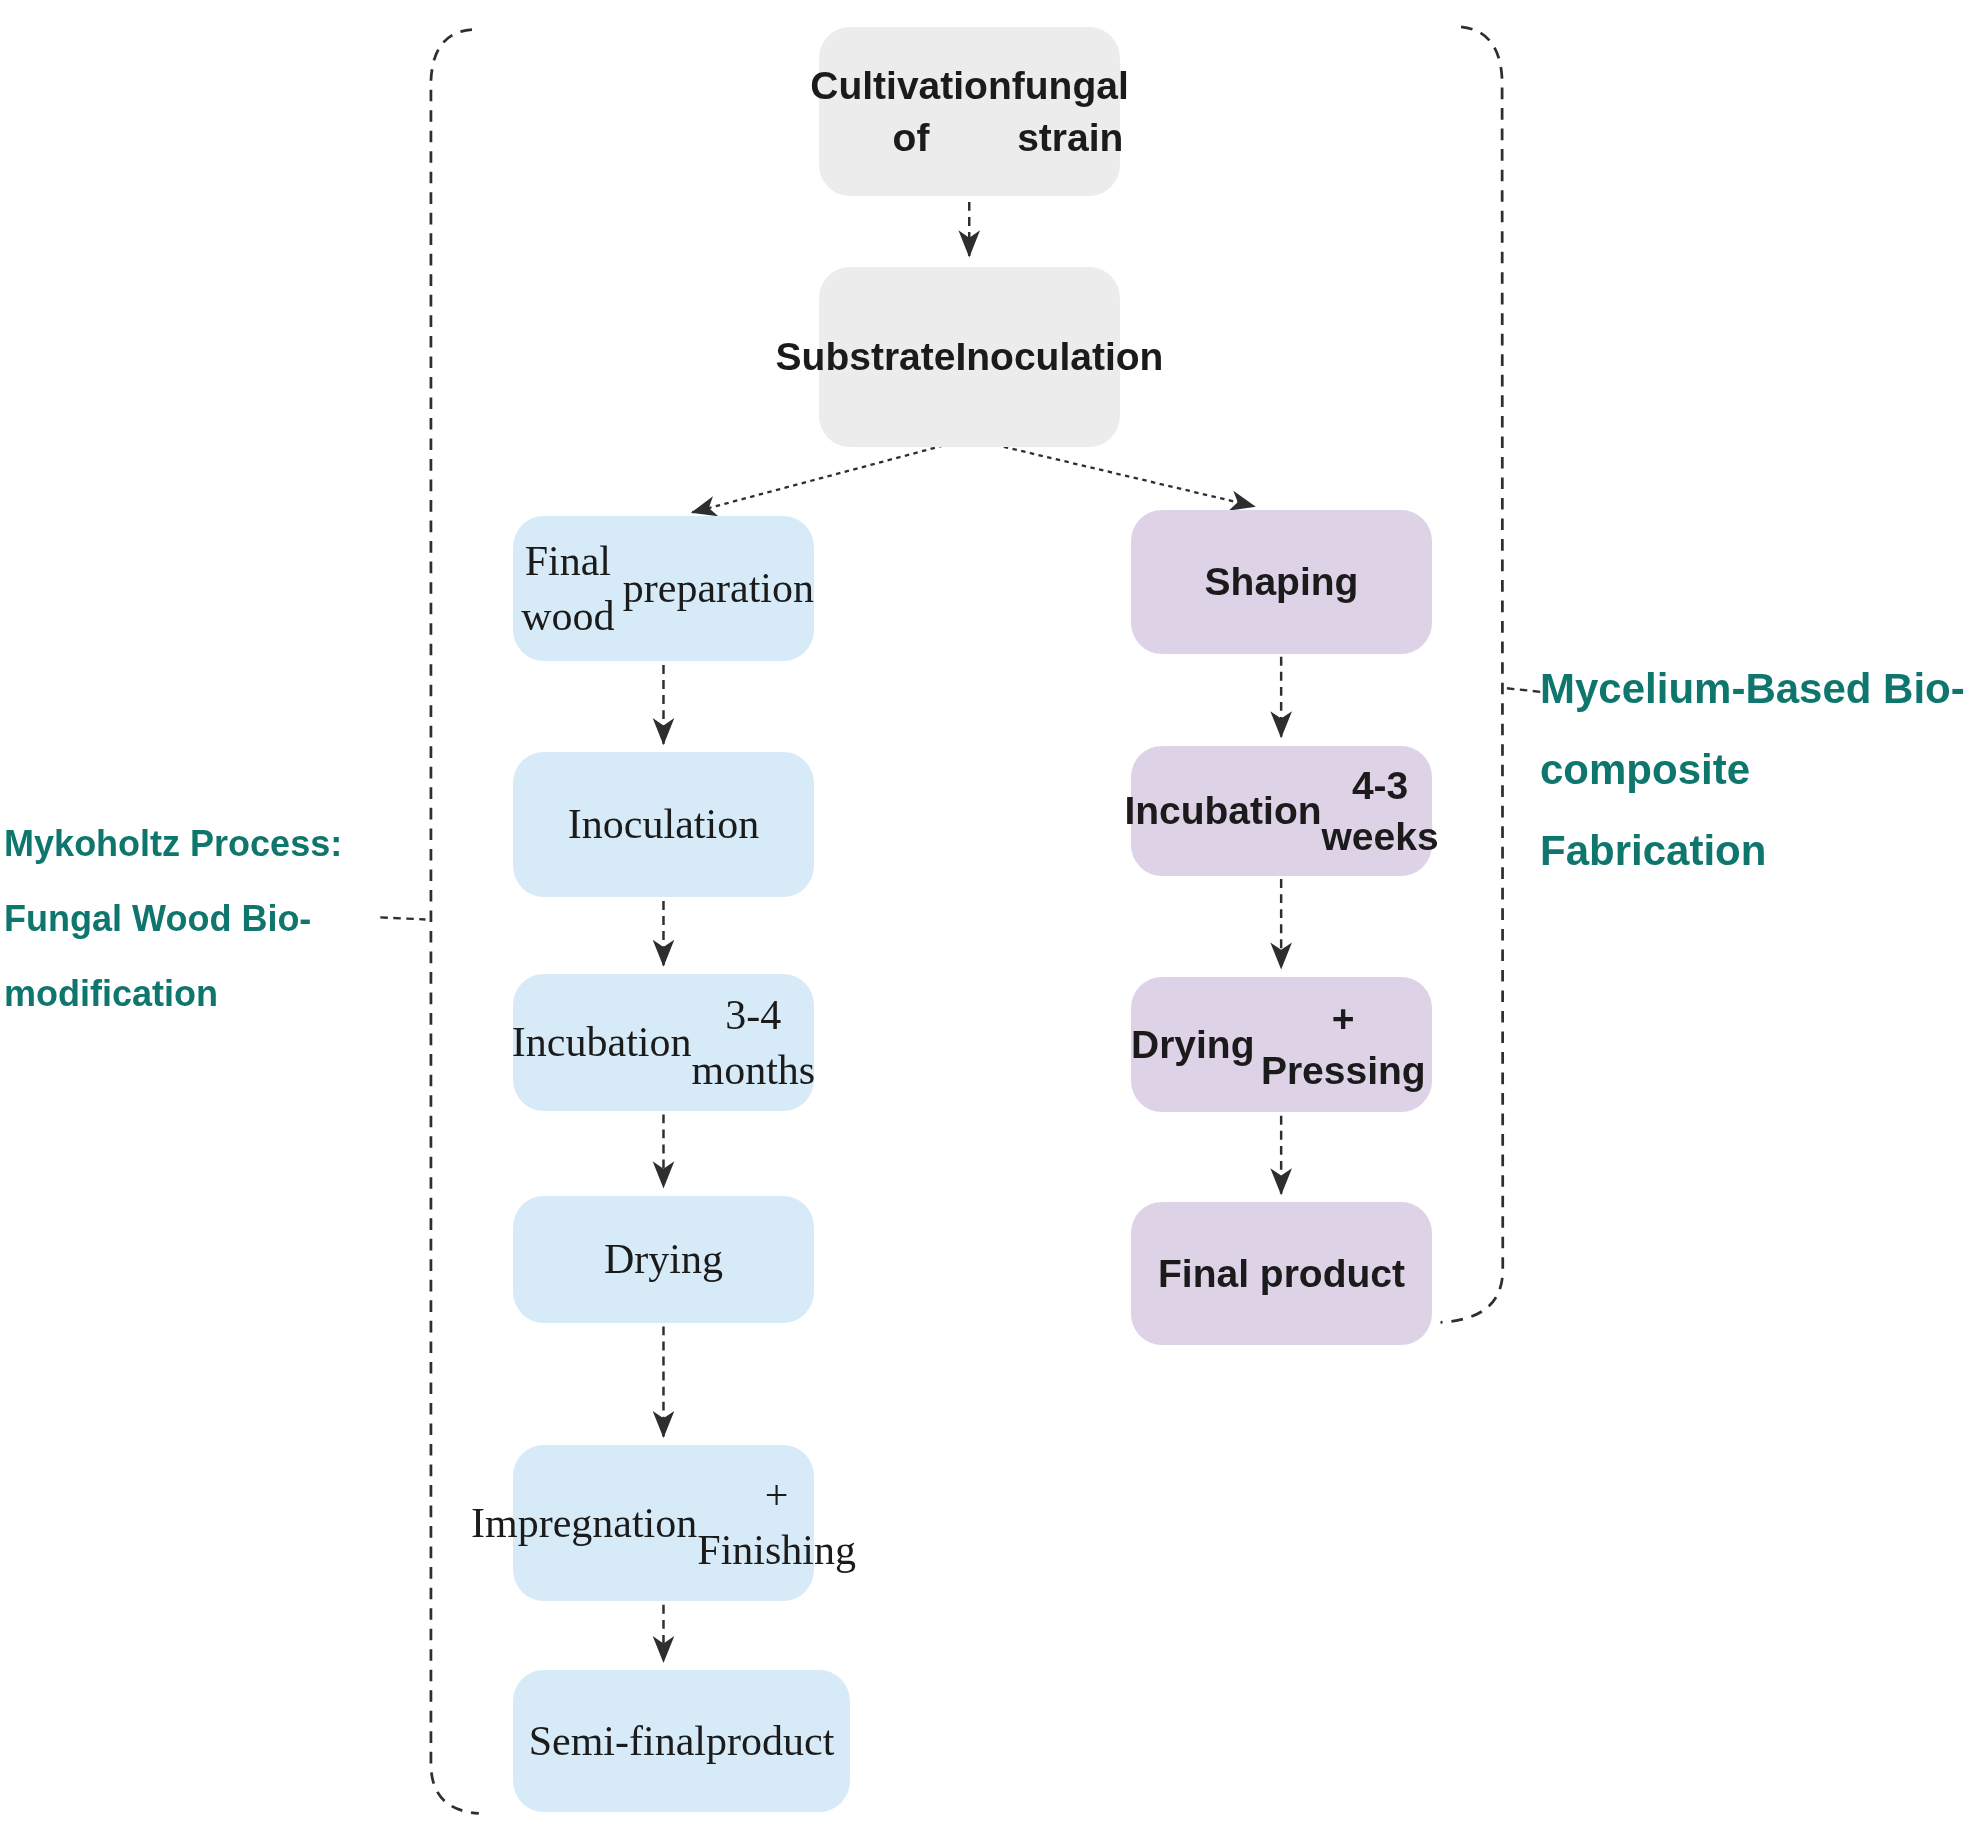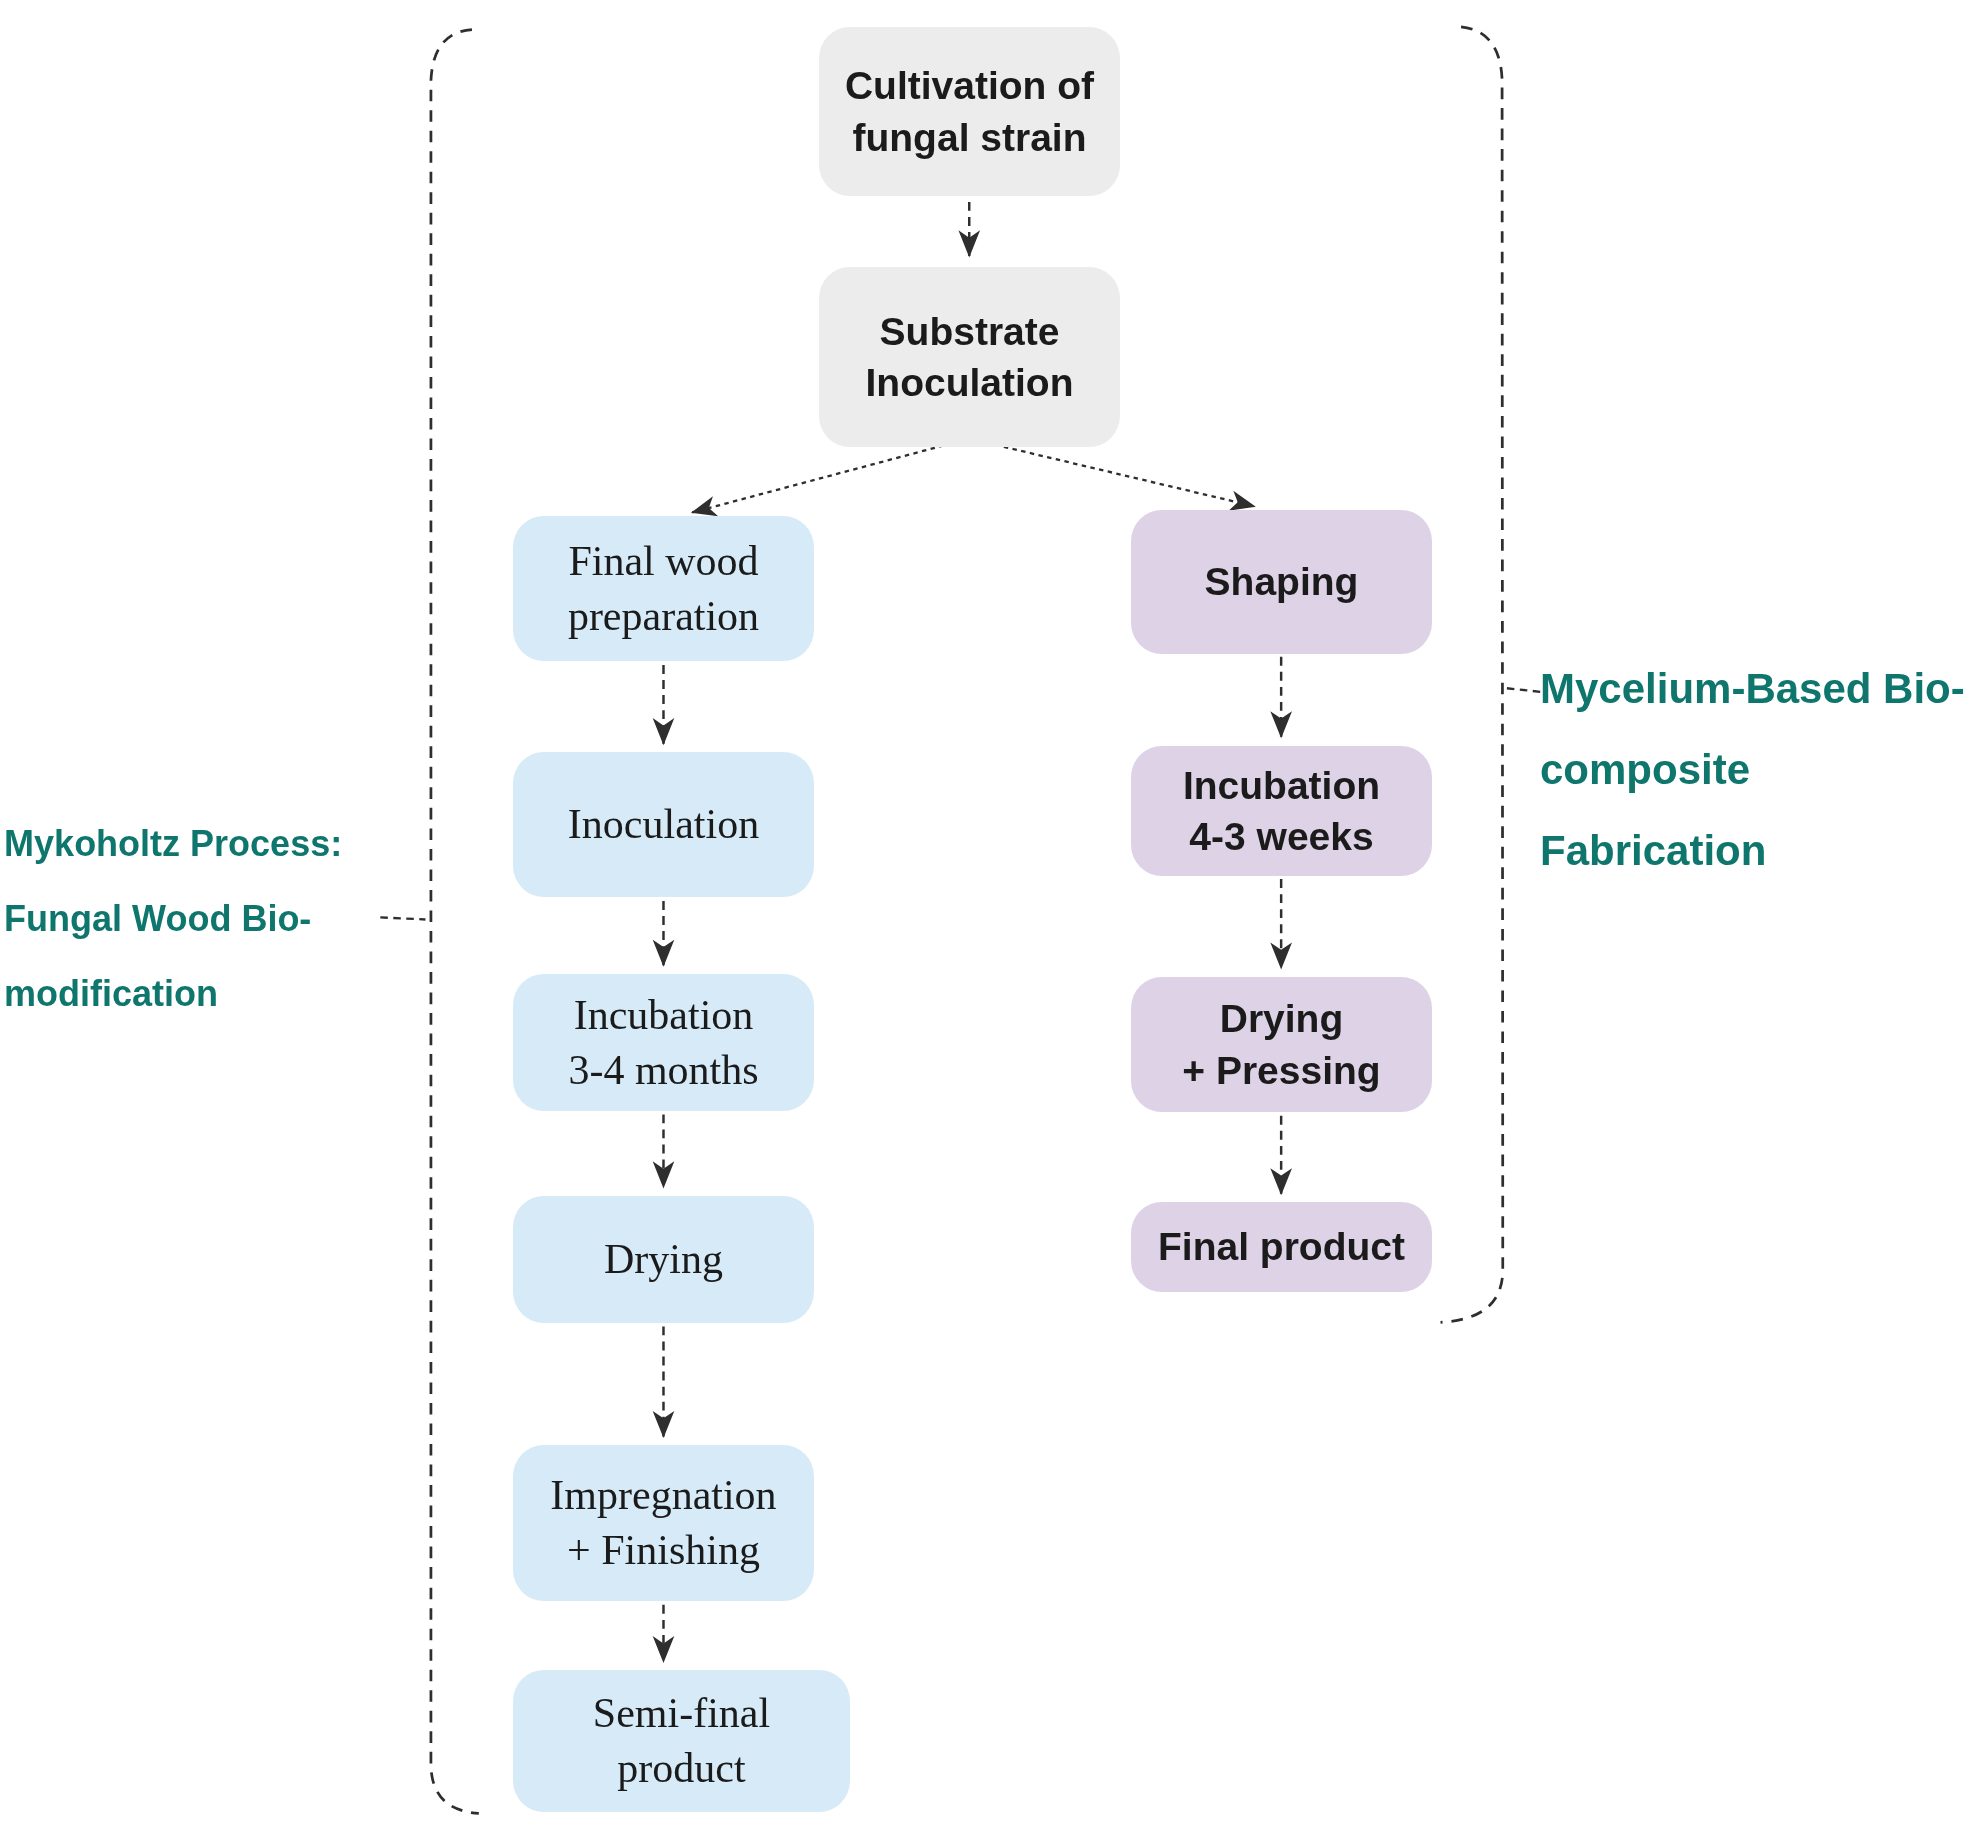--- a/index.html
+++ b/index.html
@@ -9,39 +9,39 @@
     background:var(--background,#fff);
   }
   .wires{position:absolute;left:0;top:0;width:1985px;height:1841px;}
   .wire{fill:none;stroke:var(--line,#2e2e2e);}
   .w-arrow{stroke-width:3.6;stroke-dasharray:13 9;}
   .w-split{stroke-width:3.4;stroke-dasharray:6.5 6.5;}
   .w-bracket{stroke-width:4;stroke-dasharray:17 13;}
   .w-tick{stroke-width:3.4;stroke-dasharray:11 8;}
 
   .node{
-    position:absolute;display:flex;flex-direction:column;align-items:center;justify-content:center;
+    position:absolute;display:flex;flex-direction:row;align-items:center;justify-content:center;
     text-align:center;border-radius:31px;color:var(--text,#1b1b1b);
   }
   .gray{background:var(--gray-box,#ececec);font-family:"Liberation Sans",sans-serif;font-size:39px;font-weight:600;line-height:1.32;}
   .blue{background:var(--blue-box,#d6ebf7);font-family:"Liberation Serif",serif;font-size:42px;font-weight:400;line-height:1.30;}
   .purple{background:var(--purple-box,#ded2e7);font-family:"Liberation Sans",sans-serif;font-size:39px;font-weight:600;line-height:1.32;}
 
   #n-cultivation{left:819px;top:27px;width:301px;height:169px;}
   #n-substrate{left:819px;top:267px;width:301px;height:180px;text-align:right;}
   #n-solidwood{left:513px;top:516px;width:301px;height:145px;}
   #n-inoculation{left:513px;top:752px;width:301px;height:145px;}
   #n-incubation34{left:513px;top:974px;width:301px;height:137px;}
   #n-drying{left:513px;top:1196px;width:301px;height:127px;}
   #n-impregnation{left:513px;top:1445px;width:301px;height:156px;font-family:Liberation Serif, serif;}
   #n-semifinal{left:513px;top:1670px;width:337px;height:142px;}
   #n-shaping{left:1131px;top:510px;width:301px;height:144px;}
   #n-incubation13{left:1131px;top:746px;width:301px;height:130px;}
   #n-dryingpressing{left:1131px;top:977px;width:301px;height:135px;}
-  #n-finalproduct{left:1131px;top:1202px;width:301px;height:90px;}
+  #n-finalproduct{left:1131px;top:1202px;width:301px;height:143px;}
 
   .side-label{
     position:absolute;font-family:"Liberation Sans",sans-serif;font-weight:600;
     color:#0f766e;
   }
   #label-left{left:4.1px;top:806px;width:402px;font-size:36px;line-height:75px;}
   #label-right{left:1540px;top:648px;width:445px;font-size:42px;line-height:81px;}
 </style>
 </head>
 <body>

